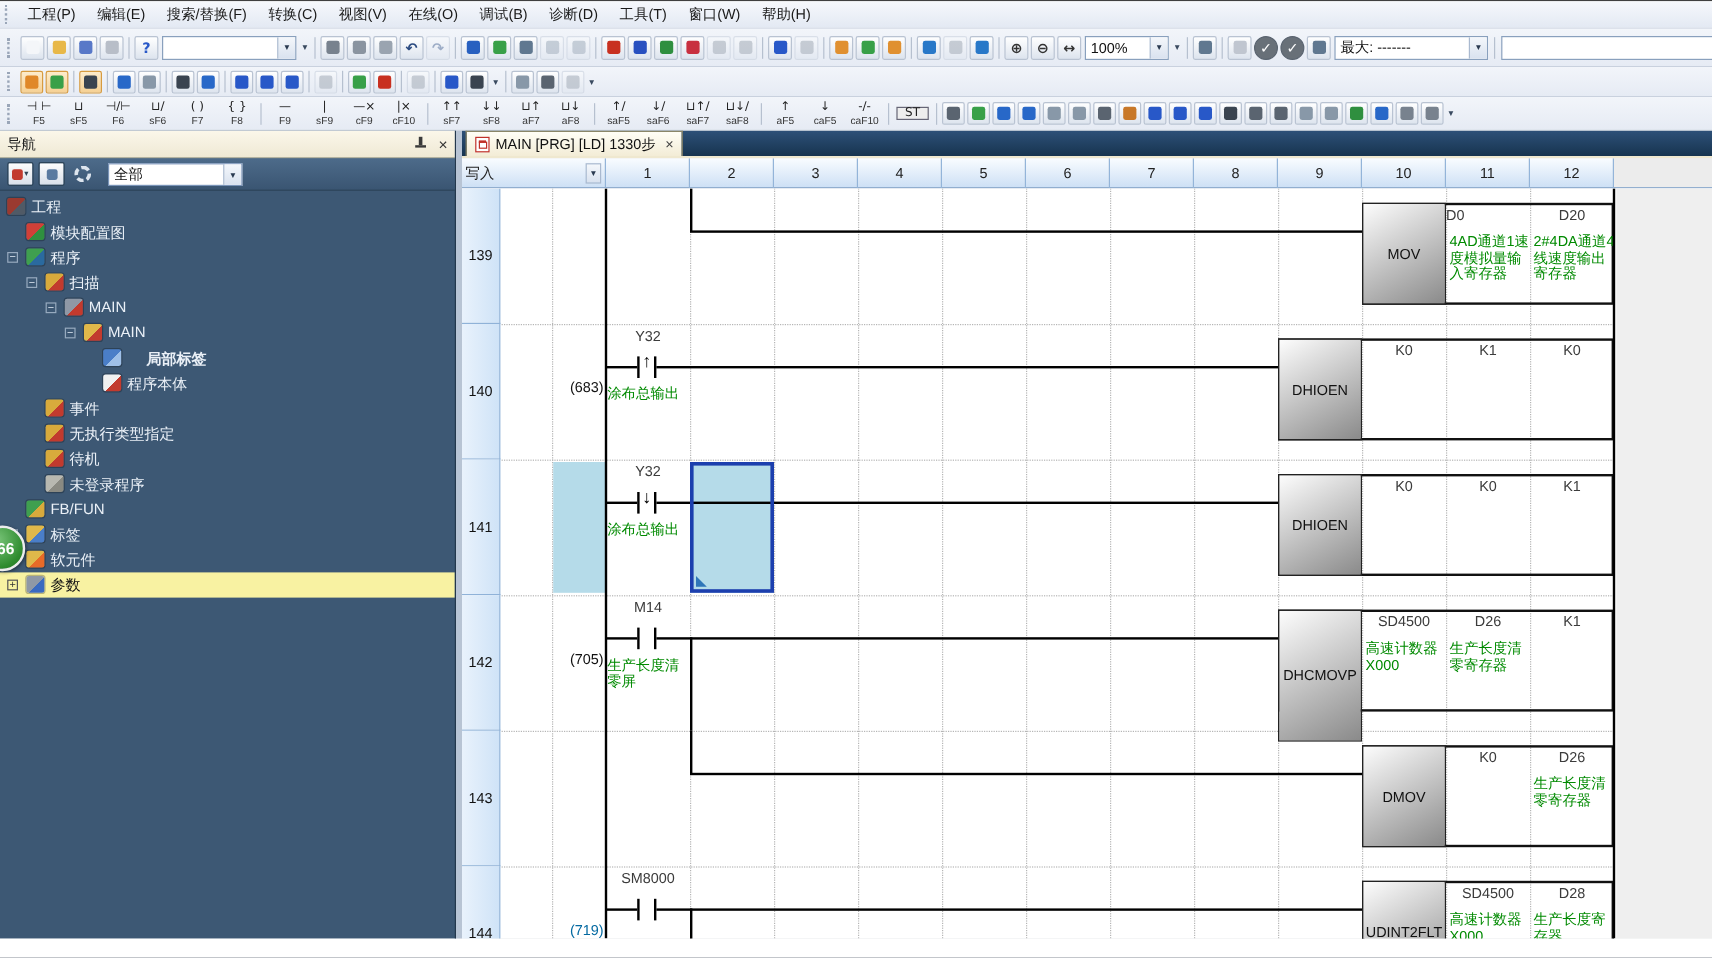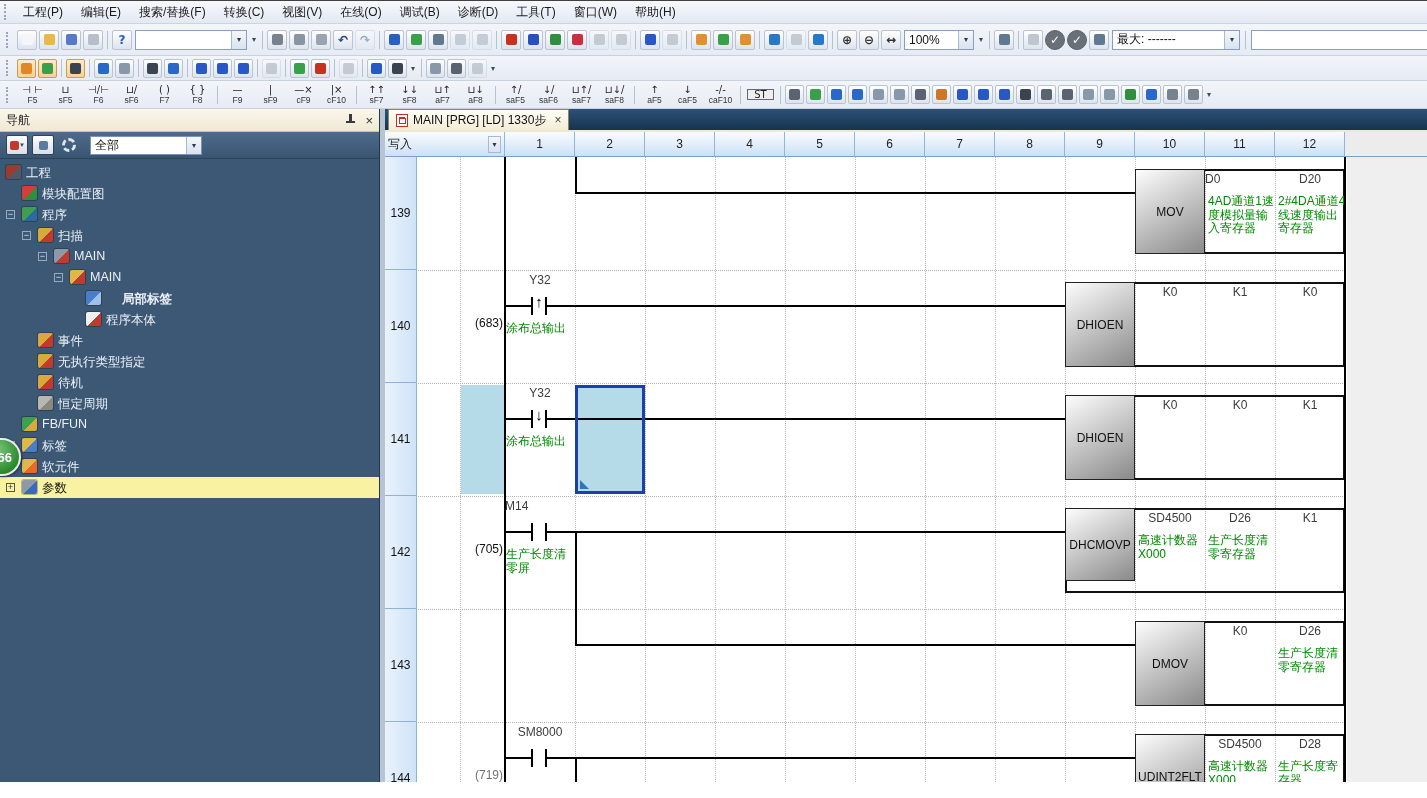--- a/index.html
+++ b/index.html
@@ -532,21 +532,21 @@
           <div class="tree-row">
             <div class="tree-ico" style="left: 38px; background: linear-gradient(135deg, rgb(216, 170, 60) 55%, rgb(194, 58, 46) 55%);"></div>
             <span class="tree-label" style="left: 58px;">无执行类型指定</span>
           </div>
           <div class="tree-row">
             <div class="tree-ico" style="left: 38px; background: linear-gradient(135deg, rgb(216, 170, 60) 55%, rgb(194, 58, 46) 55%);"></div>
             <span class="tree-label" style="left: 58px;">待机</span>
           </div>
           <div class="tree-row">
             <div class="tree-ico" style="left: 38px; background: linear-gradient(135deg, rgb(184, 184, 176) 55%, rgb(138, 138, 130) 55%);"></div>
-            <span class="tree-label" style="left: 58px;">恒定周期</span>
+            <span class="tree-label" style="left: 58px;">未登录程序</span>
           </div>
           <div class="tree-row">
             <div class="tree-ico" style="left: 22px; background: linear-gradient(135deg, rgb(63, 159, 79) 55%, rgb(216, 170, 60) 55%);"></div>
             <span class="tree-label" style="left: 42px;">FB/FUN</span>
           </div>
           <div class="tree-row">
             <div class="tree-box" style="left: 6px;">+</div>
             <div class="tree-ico" style="left: 22px; background: linear-gradient(135deg, rgb(224, 184, 74) 55%, rgb(74, 126, 200) 55%);"></div>
             <span class="tree-label" style="left: 42px;">标签</span>
           </div>
@@ -653,39 +653,39 @@
           <div class="abs " style="left: 190px; top: 228px; width: 70px; height: 109px; border: 3px solid rgb(28, 63, 174);">
             <div style="position: absolute; left: 2px; bottom: 2px; width: 0px; height: 0px; border-left: 9px solid rgb(47, 118, 185); border-top: 9px solid transparent;"></div>
           </div>
           <div class="abs rowhead" style="left: 0px; top: 339px;">142</div>
           <div class="abs " style="left: 56px; top: 385px; width: 62px; text-align: right; color: rgb(17, 17, 17);">(705)</div>
           <div class="abs " style="left: 190px; top: 374px; width: 2px; height: 78px; background: rgb(0, 0, 0);"></div>
           <div class="abs " style="left: 120px; top: 374px; width: 26px; height: 2px; background: rgb(0, 0, 0);"></div>
           <div class="abs " style="left: 162px; top: 374px; width: 518px; height: 2px; background: rgb(0, 0, 0);"></div>
           <div class="abs " style="left: 146px; top: 366px; width: 2px; height: 18px; background: rgb(0, 0, 0);"></div>
           <div class="abs " style="left: 160px; top: 366px; width: 2px; height: 18px; background: rgb(0, 0, 0);"></div>
-          <div class="abs " style="left: 120px; top: 342px; width: 70px; text-align: left; color: rgb(60, 60, 60);">M14</div>
+          <div class="abs " style="left: 120px; top: 342px; width: 70px; text-align: center; color: rgb(60, 60, 60);">M14</div>
           <div class="abs " style="left: 121px; top: 391px; width: 66px; line-height: 13.5px; color: rgb(0, 138, 0);">生产长度清零屏</div>
           <div class="abs " style="left: 680px; top: 351px; width: 280px; height: 85px; border: 2px solid rgb(17, 17, 17);"></div>
-          <div class="abs " style="left: 680px; top: 351px; width: 70px; height: 73px; background: linear-gradient(150deg, rgb(253, 253, 253) 0%, rgb(207, 207, 207) 40%, rgb(138, 138, 138) 100%); border: 1px solid rgb(34, 34, 34); display: flex; align-items: center; justify-content: center; color: rgb(17, 17, 17);">DHCMOVP</div>
+          <div class="abs " style="left: 680px; top: 351px; width: 70px; height: 110px; background: linear-gradient(150deg, rgb(253, 253, 253) 0%, rgb(207, 207, 207) 40%, rgb(138, 138, 138) 100%); border: 1px solid rgb(34, 34, 34); display: flex; align-items: center; justify-content: center; color: rgb(17, 17, 17);">DHCMOVP</div>
           <div class="abs " style="left: 750px; top: 354px; width: 70px; text-align: center; color: rgb(60, 60, 60);">SD4500</div>
           <div class="abs " style="left: 753px; top: 377px; width: 68px; line-height: 13.5px; color: rgb(0, 138, 0);">高速计数器X000</div>
           <div class="abs " style="left: 820px; top: 354px; width: 70px; text-align: center; color: rgb(60, 60, 60);">D26</div>
           <div class="abs " style="left: 823px; top: 377px; width: 68px; line-height: 13.5px; color: rgb(0, 138, 0);">生产长度清零寄存器</div>
           <div class="abs " style="left: 890px; top: 354px; width: 70px; text-align: center; color: rgb(60, 60, 60);">K1</div>
           <div class="abs rowhead" style="left: 0px; top: 452px;">143</div>
           <div class="abs " style="left: 190px; top: 452px; width: 2px; height: 36px; background: rgb(0, 0, 0);"></div>
           <div class="abs " style="left: 190px; top: 487px; width: 560px; height: 2px; background: rgb(0, 0, 0);"></div>
           <div class="abs " style="left: 750px; top: 464px; width: 210px; height: 85px; border: 2px solid rgb(17, 17, 17);"></div>
           <div class="abs " style="left: 750px; top: 464px; width: 70px; height: 85px; background: linear-gradient(150deg, rgb(253, 253, 253) 0%, rgb(207, 207, 207) 40%, rgb(138, 138, 138) 100%); border: 1px solid rgb(34, 34, 34); display: flex; align-items: center; justify-content: center; color: rgb(17, 17, 17);">DMOV</div>
           <div class="abs " style="left: 820px; top: 467px; width: 70px; text-align: center; color: rgb(60, 60, 60);">K0</div>
           <div class="abs " style="left: 890px; top: 467px; width: 70px; text-align: center; color: rgb(60, 60, 60);">D26</div>
           <div class="abs " style="left: 893px; top: 490px; width: 68px; line-height: 13.5px; color: rgb(0, 138, 0);">生产长度清零寄存器</div>
           <div class="abs rowhead" style="left: 0px; top: 565px;">144</div>
-          <div class="abs " style="left: 56px; top: 611px; width: 62px; text-align: right; color: #737373;">(719)</div>
+          <div class="abs " style="left: 56px; top: 611px; width: 62px; text-align: right; color: #0369a1;">(719)</div>
           <div class="abs " style="left: 190px; top: 600px; width: 2px; height: 78px; background: rgb(0, 0, 0);"></div>
           <div class="abs " style="left: 120px; top: 600px; width: 26px; height: 2px; background: rgb(0, 0, 0);"></div>
           <div class="abs " style="left: 162px; top: 600px; width: 588px; height: 2px; background: rgb(0, 0, 0);"></div>
           <div class="abs " style="left: 146px; top: 592px; width: 2px; height: 18px; background: rgb(0, 0, 0);"></div>
           <div class="abs " style="left: 160px; top: 592px; width: 2px; height: 18px; background: rgb(0, 0, 0);"></div>
           <div class="abs " style="left: 120px; top: 568px; width: 70px; text-align: center; color: rgb(60, 60, 60);">SM8000</div>
           <div class="abs " style="left: 750px; top: 577px; width: 210px; height: 85px; border: 2px solid rgb(17, 17, 17);"></div>
           <div class="abs " style="left: 750px; top: 577px; width: 70px; height: 85px; background: linear-gradient(150deg, rgb(253, 253, 253) 0%, rgb(207, 207, 207) 40%, rgb(138, 138, 138) 100%); border: 1px solid rgb(34, 34, 34); display: flex; align-items: center; justify-content: center; color: rgb(17, 17, 17);">UDINT2FLT</div>
           <div class="abs " style="left: 820px; top: 580px; width: 70px; text-align: center; color: rgb(60, 60, 60);">SD4500</div>
           <div class="abs " style="left: 823px; top: 603px; width: 68px; line-height: 13.5px; color: rgb(0, 138, 0);">高速计数器X000</div>

